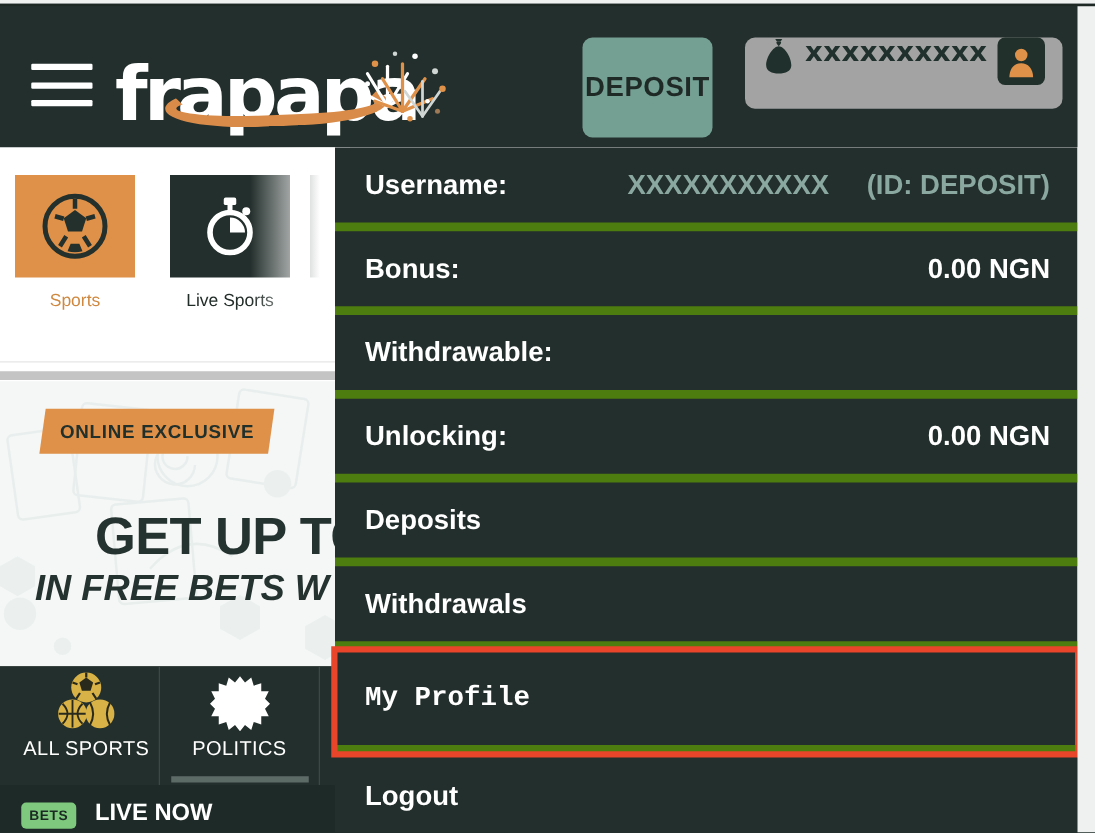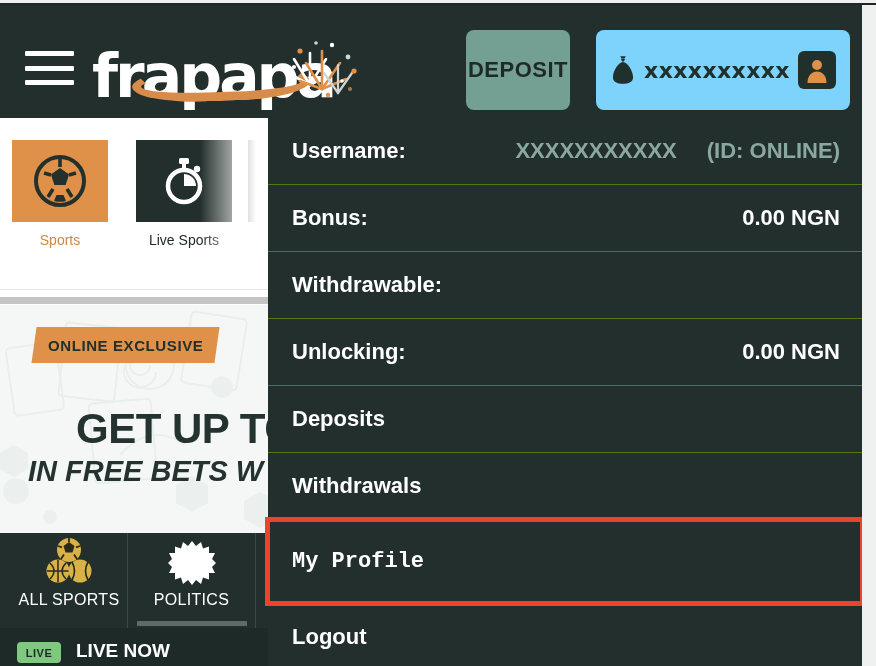--- a/index.html
+++ b/index.html
@@ -42,23 +42,23 @@
   #logo-fw { position:absolute; left:178px; top:-2px; }
 
   #deposit-btn {
     position:absolute; left:466px; top:25px; width:104px; height:80px;
     background:#74a094; border-radius:8px;
     display:flex; align-items:center; justify-content:center;
     color:#1f2a27; font-size:22px; font-weight:700; letter-spacing:0.5px;
     cursor:pointer;
   }
   #balance-btn {
-    position:absolute; left:596px; top:25px; width:254px; height:80px;
-    background:#7dd3fc; border-radius:8px;
-    display:flex; align-items:center; cursor:pointer;
+    position:absolute; left:596px; top:25px; width:254px; height:57px;
+    background:#a3a3a3; border-radius:8px;
+    display:flex; align-items:flex-start; cursor:pointer;
   }
   #bag-icon { margin-left:14px; width:26px; height:30px; flex:none; }
   #balance-amount {
     flex:1; text-align:center; color:#20302c;
     font-size:22px; font-weight:700; letter-spacing:0.4px;
     font-family:"DejaVu Sans", sans-serif;
   }
   #avatar-box {
     width:38px; height:38px; background:#21302b; border-radius:6px;
     margin-right:14px; flex:none; display:flex; align-items:center; justify-content:center;
@@ -130,21 +130,21 @@
   #live-all { position:absolute; right:18px; top:16px; font-size:14px; color:#9fb0ac; }
 
   
   #dropdown {
     position:absolute; left:268px; top:113px; width:594px; height:553px;
     background:#232f2c; z-index:50;
   }
   .drow {
     position:relative; height:67px; padding:0 22px 0 24px;
     display:flex; align-items:center; justify-content:space-between;
-    border-bottom:1px solid #4d7c0f;
+    border-bottom:7px solid #4d7c0f;
     cursor:pointer;
   }
   .drow .k { font-size:22px; font-weight:700; color:#ffffff; white-space:nowrap; }
   .drow .v { font-size:22px; font-weight:700; color:#ffffff; white-space:nowrap; text-align:right; }
   .drow .v.muted { color:#8aa8a0; font-weight:700; }
   #row-username .v { display:flex; gap:30px; }
   #row-myprofile {
     height:83px;
     outline:5px solid #e8452a; outline-offset:-2px;font-family:Liberation Mono, monospace;
   }
@@ -322,32 +322,32 @@
           <path d="M22 10 l8 6 -3 9 h-10 l-3 -9 z" fill="#1d3b1d"></path>
         </svg>
       </div>
       <div class="t">SO</div>
     </div>
 
     <div id="bn-underline"></div>
   </div>
 
   <div id="livestrip">
-    <div id="live-badge">LIVE</div>
+    <div id="live-badge">BETS</div>
     <div id="live-label">LIVE NOW</div>
     <div id="live-all">ALL »</div>
   </div>
 
   <div id="dropdown">
 
     <div class="drow" id="row-username">
       <div class="k">Username:</div>
       <div class="v muted">
         <span>XXXXXXXXXXX</span>
-        <span>(ID: ONLINE)</span>
+        <span>(ID: DEPOSIT)</span>
       </div>
     </div>
 
     <div class="drow" id="row-bonus">
       <div class="k">Bonus:</div>
       <div class="v">0.00 NGN</div>
     </div>
 
     <div class="drow" id="row-withdrawable">
       <div class="k">Withdrawable:</div>

